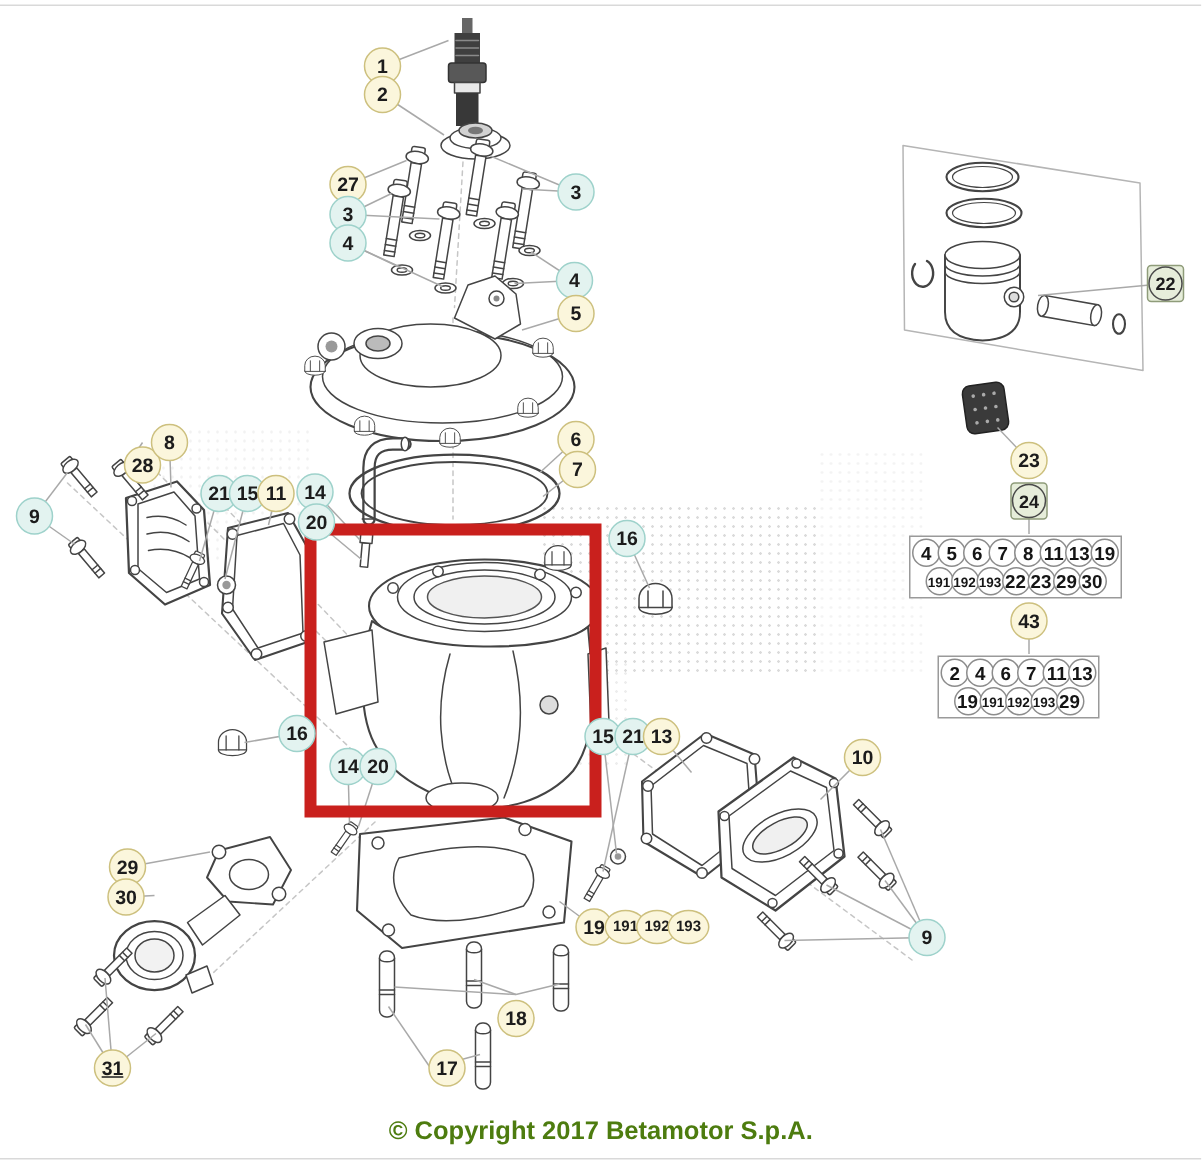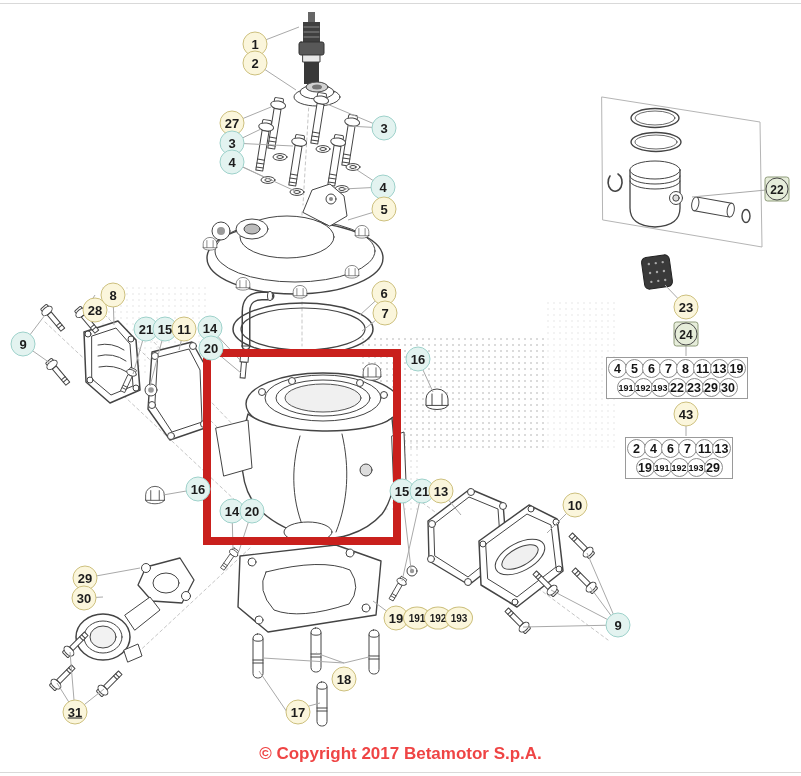--- a/index.html
+++ b/index.html
@@ -22,21 +22,21 @@
   .balloon .gc{width:21px;height:21px;border-radius:50%;border:1.4px solid #4a4a4a;
                display:flex;align-items:center;justify-content:center;font-size:12px;}
   .kit{position:absolute;background:#fff;border:1px solid #9a9a9a;padding:1px 2px;
        display:flex;flex-direction:column;align-items:center;z-index:5;}
   .krow{display:flex;justify-content:center;}
   .kcell{width:19px;height:19px;border:1px solid #8c8c8c;border-radius:50%;background:#fff;
          display:flex;align-items:center;justify-content:center;font-weight:bold;font-size:12.5px;
          color:#151515;margin:0 -1px;box-sizing:border-box;}
   .kcell.small{font-size:9px;}
   #copyright{position:absolute;left:0;top:744px;width:801px;text-align:center;
-             font-size:17px;font-weight:600;color:#ef4444;z-index:5;}
+             font-size:17px;font-weight:600;color:#4d7c0f;z-index:5;}
 </style>
 </head>
 <body>
 
 <div id="stage">
 
   <div class="hairline" style="top:3px"></div>
   <div class="hairline" style="top:772px"></div>
 
   <div class="dots" style="left:360px;top:336px;width:185px;height:115px;opacity:.32"></div>

